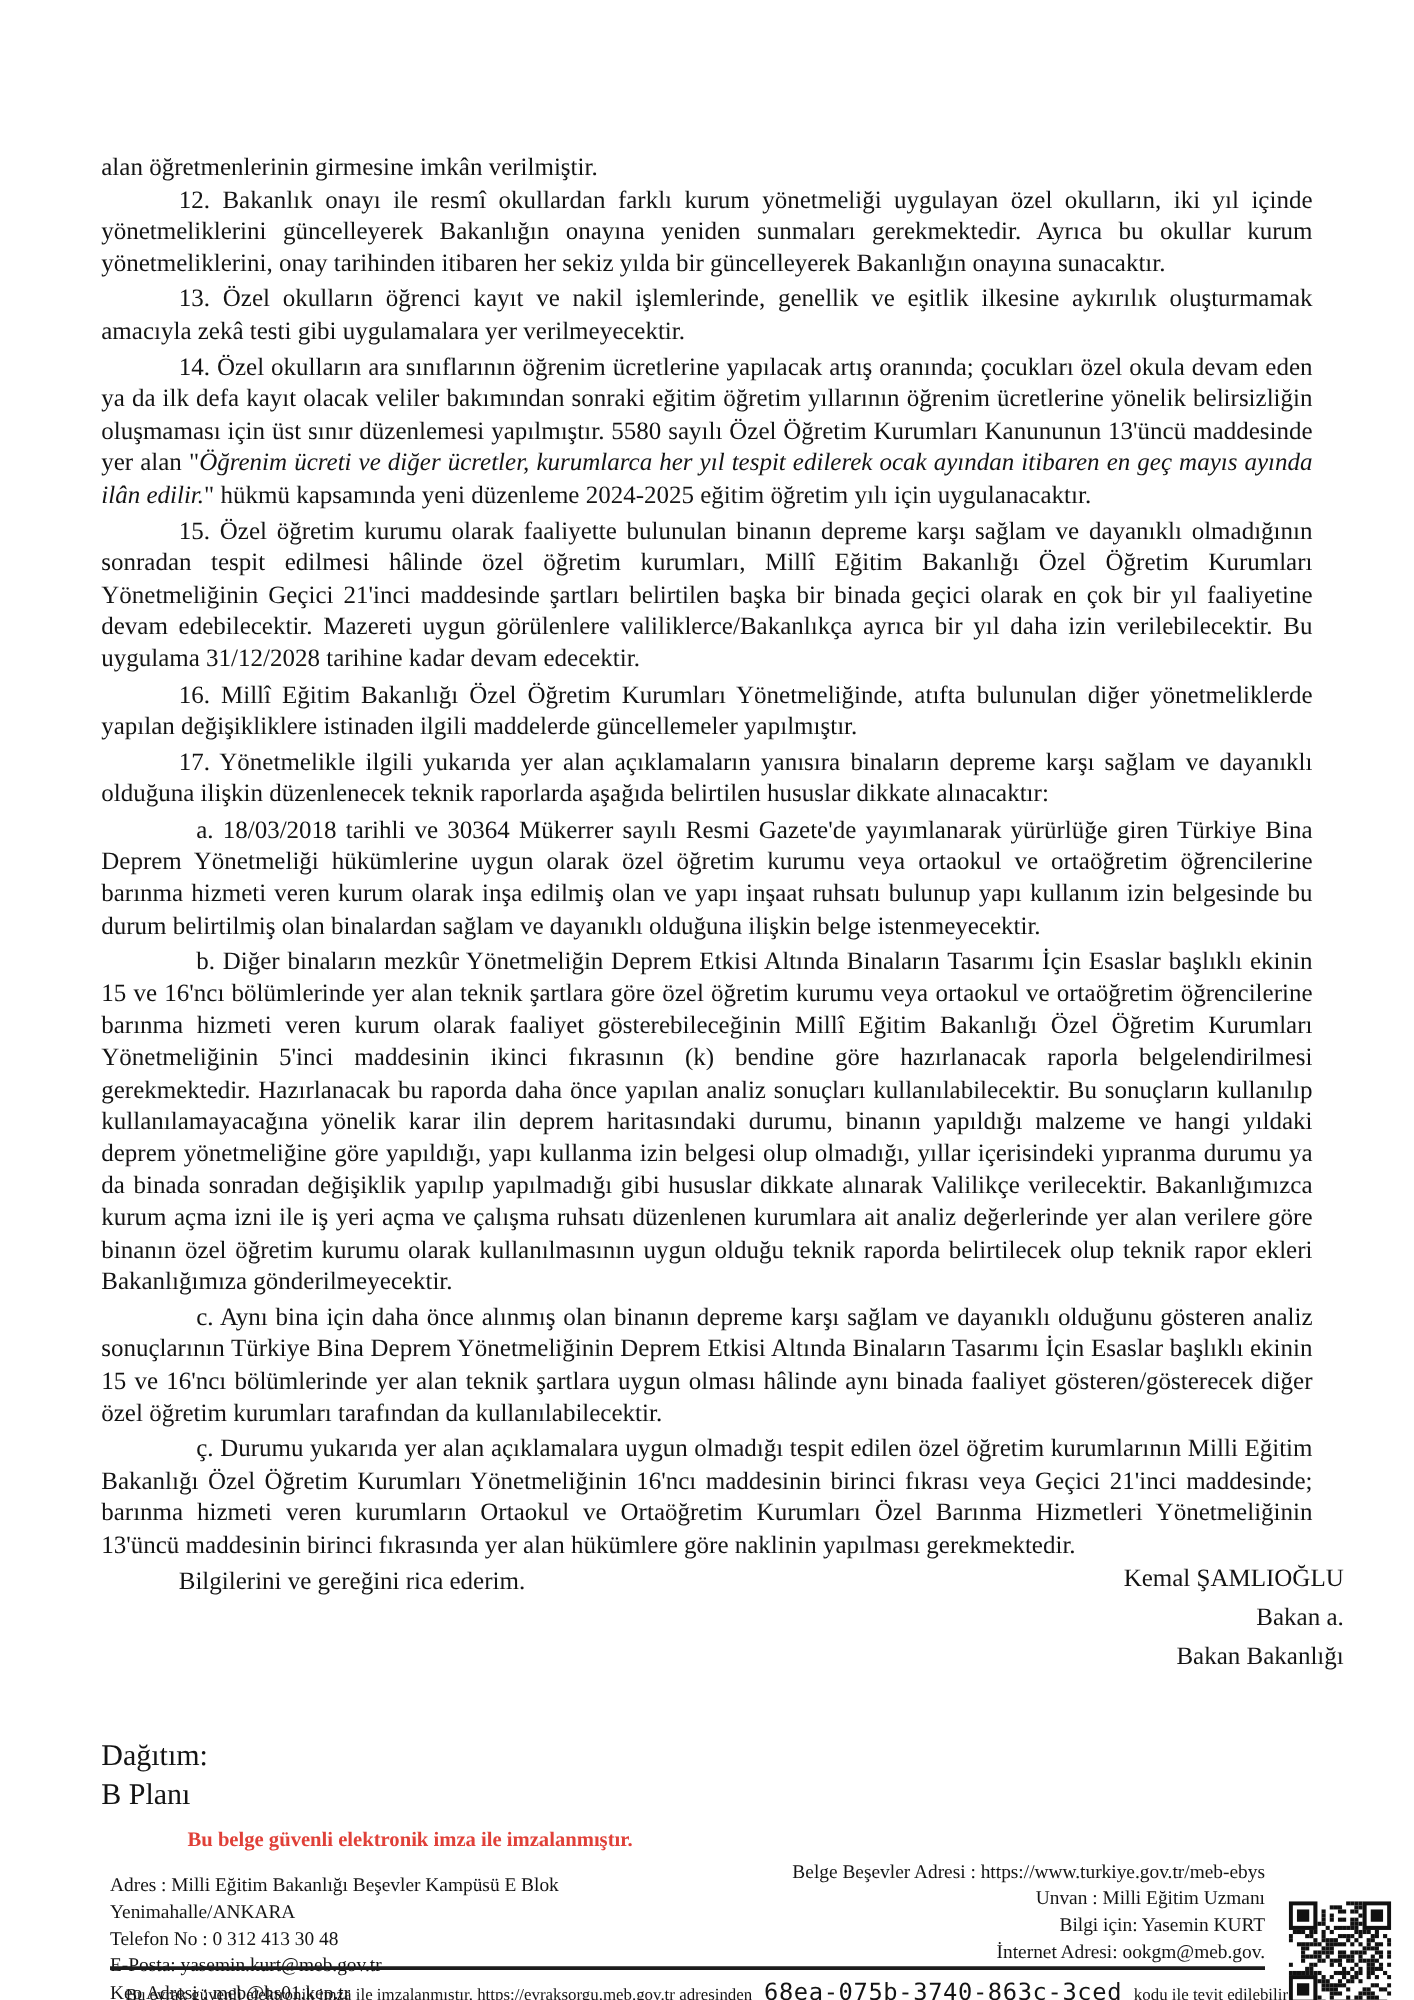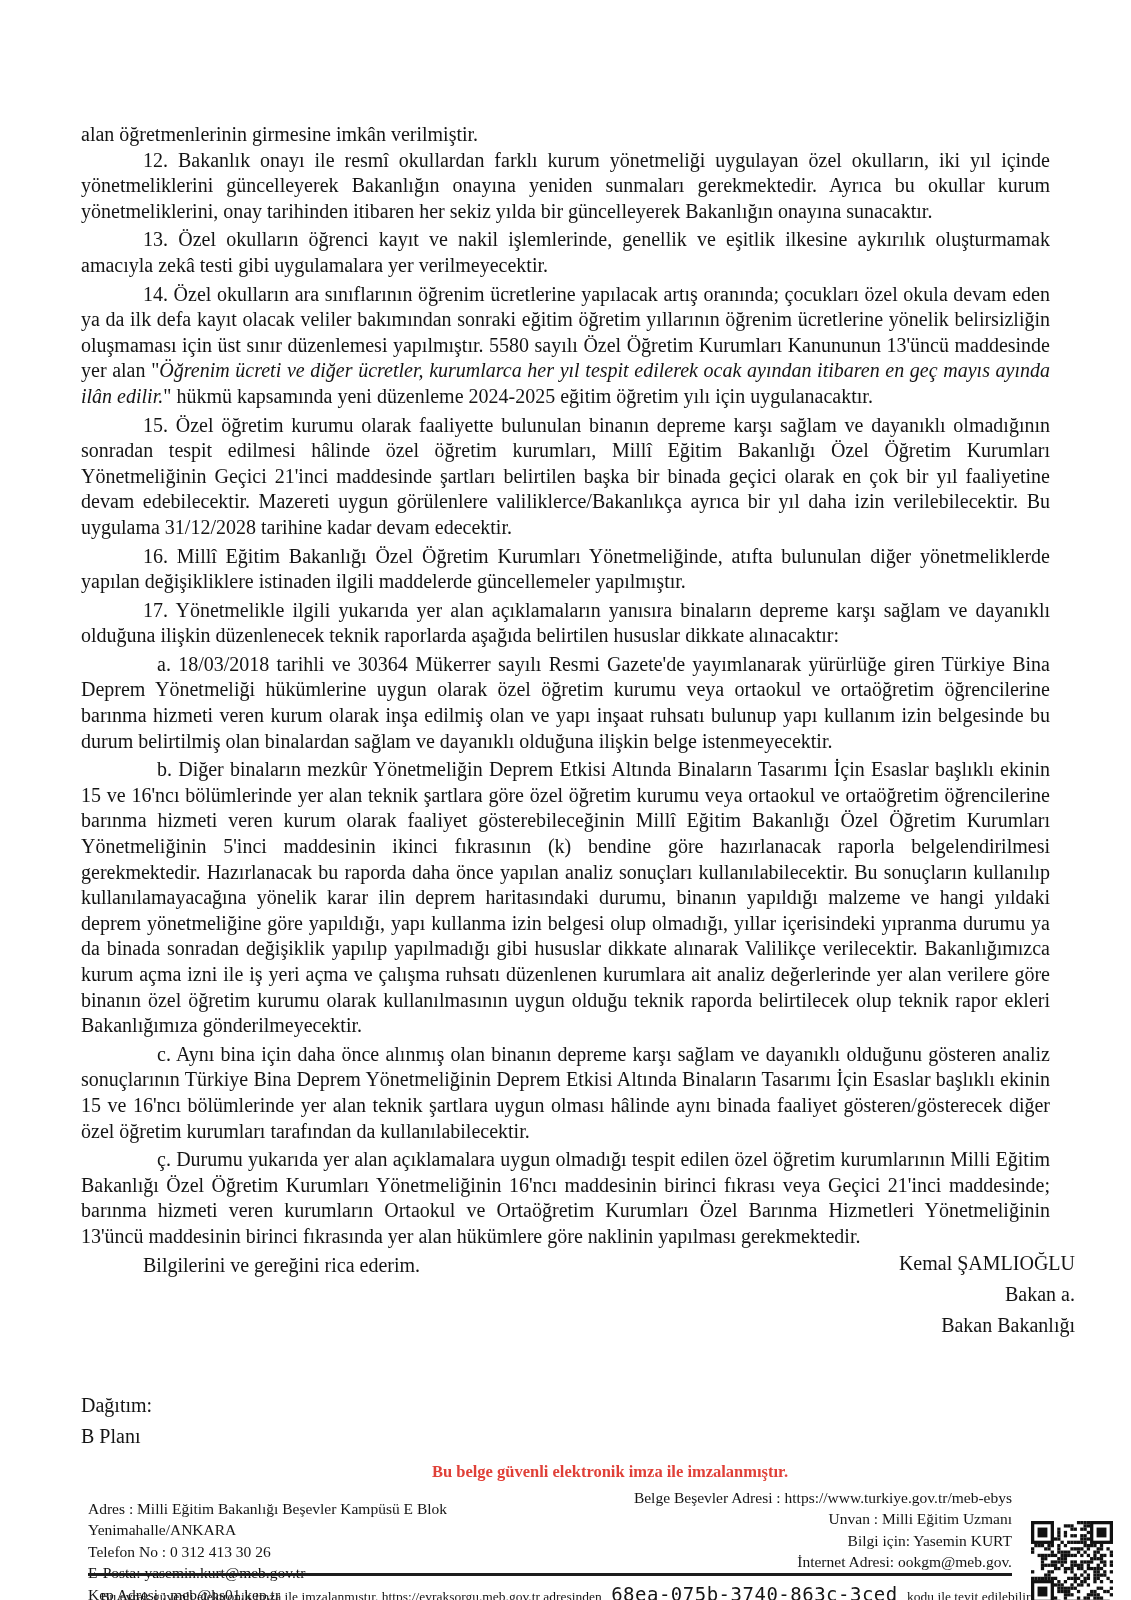--- a/index.html
+++ b/index.html
@@ -19,25 +19,25 @@
   .page-body p { margin:0 0 3px 0; text-indent:62px; }
   .page-body p.sub { text-indent:76px; }
   .quote-italic { font-style:italic; }
   .closing-line { text-indent:70px; margin-top:4px; }
   .signature-block {
     position:absolute; left:735px; top:1248px; width:340px;
     text-align:right; font-size:20px; line-height:31px;
   }
   .distribution-block {
     position:absolute; left:81px; top:1390px;
-    font-size:20px; line-height:31px;
+    font-size:24px; line-height:31px;
   }
   .esign-notice {
     position:absolute; left:150px; top:1462px; width:920px;
-    text-align:center; font-size:16.5px; font-weight:bold;
+    font-size:16.5px; font-weight:bold;
   }
   .footer-left {
     position:absolute; left:88px; top:1487px; width:460px;
     font-size:15.5px; line-height:21.4px;margin-top:11px;
   }
   .footer-right {
     position:absolute; left:420px; top:1487px; width:592px;
     text-align:right; font-size:15.5px; line-height:21.4px;
   }
   .footer-rule {
@@ -84,21 +84,21 @@
 <div class="distribution-block">
   <div>Dağıtım:</div>
   <div>B Planı</div>
 </div>
 
 <div class="esign-notice" style="color: rgb(224, 64, 56);">Bu belge güvenli  elektronik imza ile imzalanmıştır.</div>
 
 <div class="footer-left">
   <div>Adres : Milli Eğitim Bakanlığı Beşevler Kampüsü E Blok</div>
   <div>Yenimahalle/ANKARA</div>
-  <div>Telefon No :  0 312 413 30 26</div>
+  <div>Telefon No :  0 312 413 30 48</div>
   <div>E-Posta:  yasemin.kurt@meb.gov.tr</div>
   <div>Kep Adresi  : meb@hs01.kep.tr</div>
 </div>
 
 <div class="footer-right">
   <div>Belge Beşevler Adresi : https://www.turkiye.gov.tr/meb-ebys</div>
   <div>Unvan :  Milli Eğitim Uzmanı</div>
   <div>Bilgi için: Yasemin KURT</div>
   <div>İnternet Adresi:  ookgm@meb.gov.</div>
 </div>

